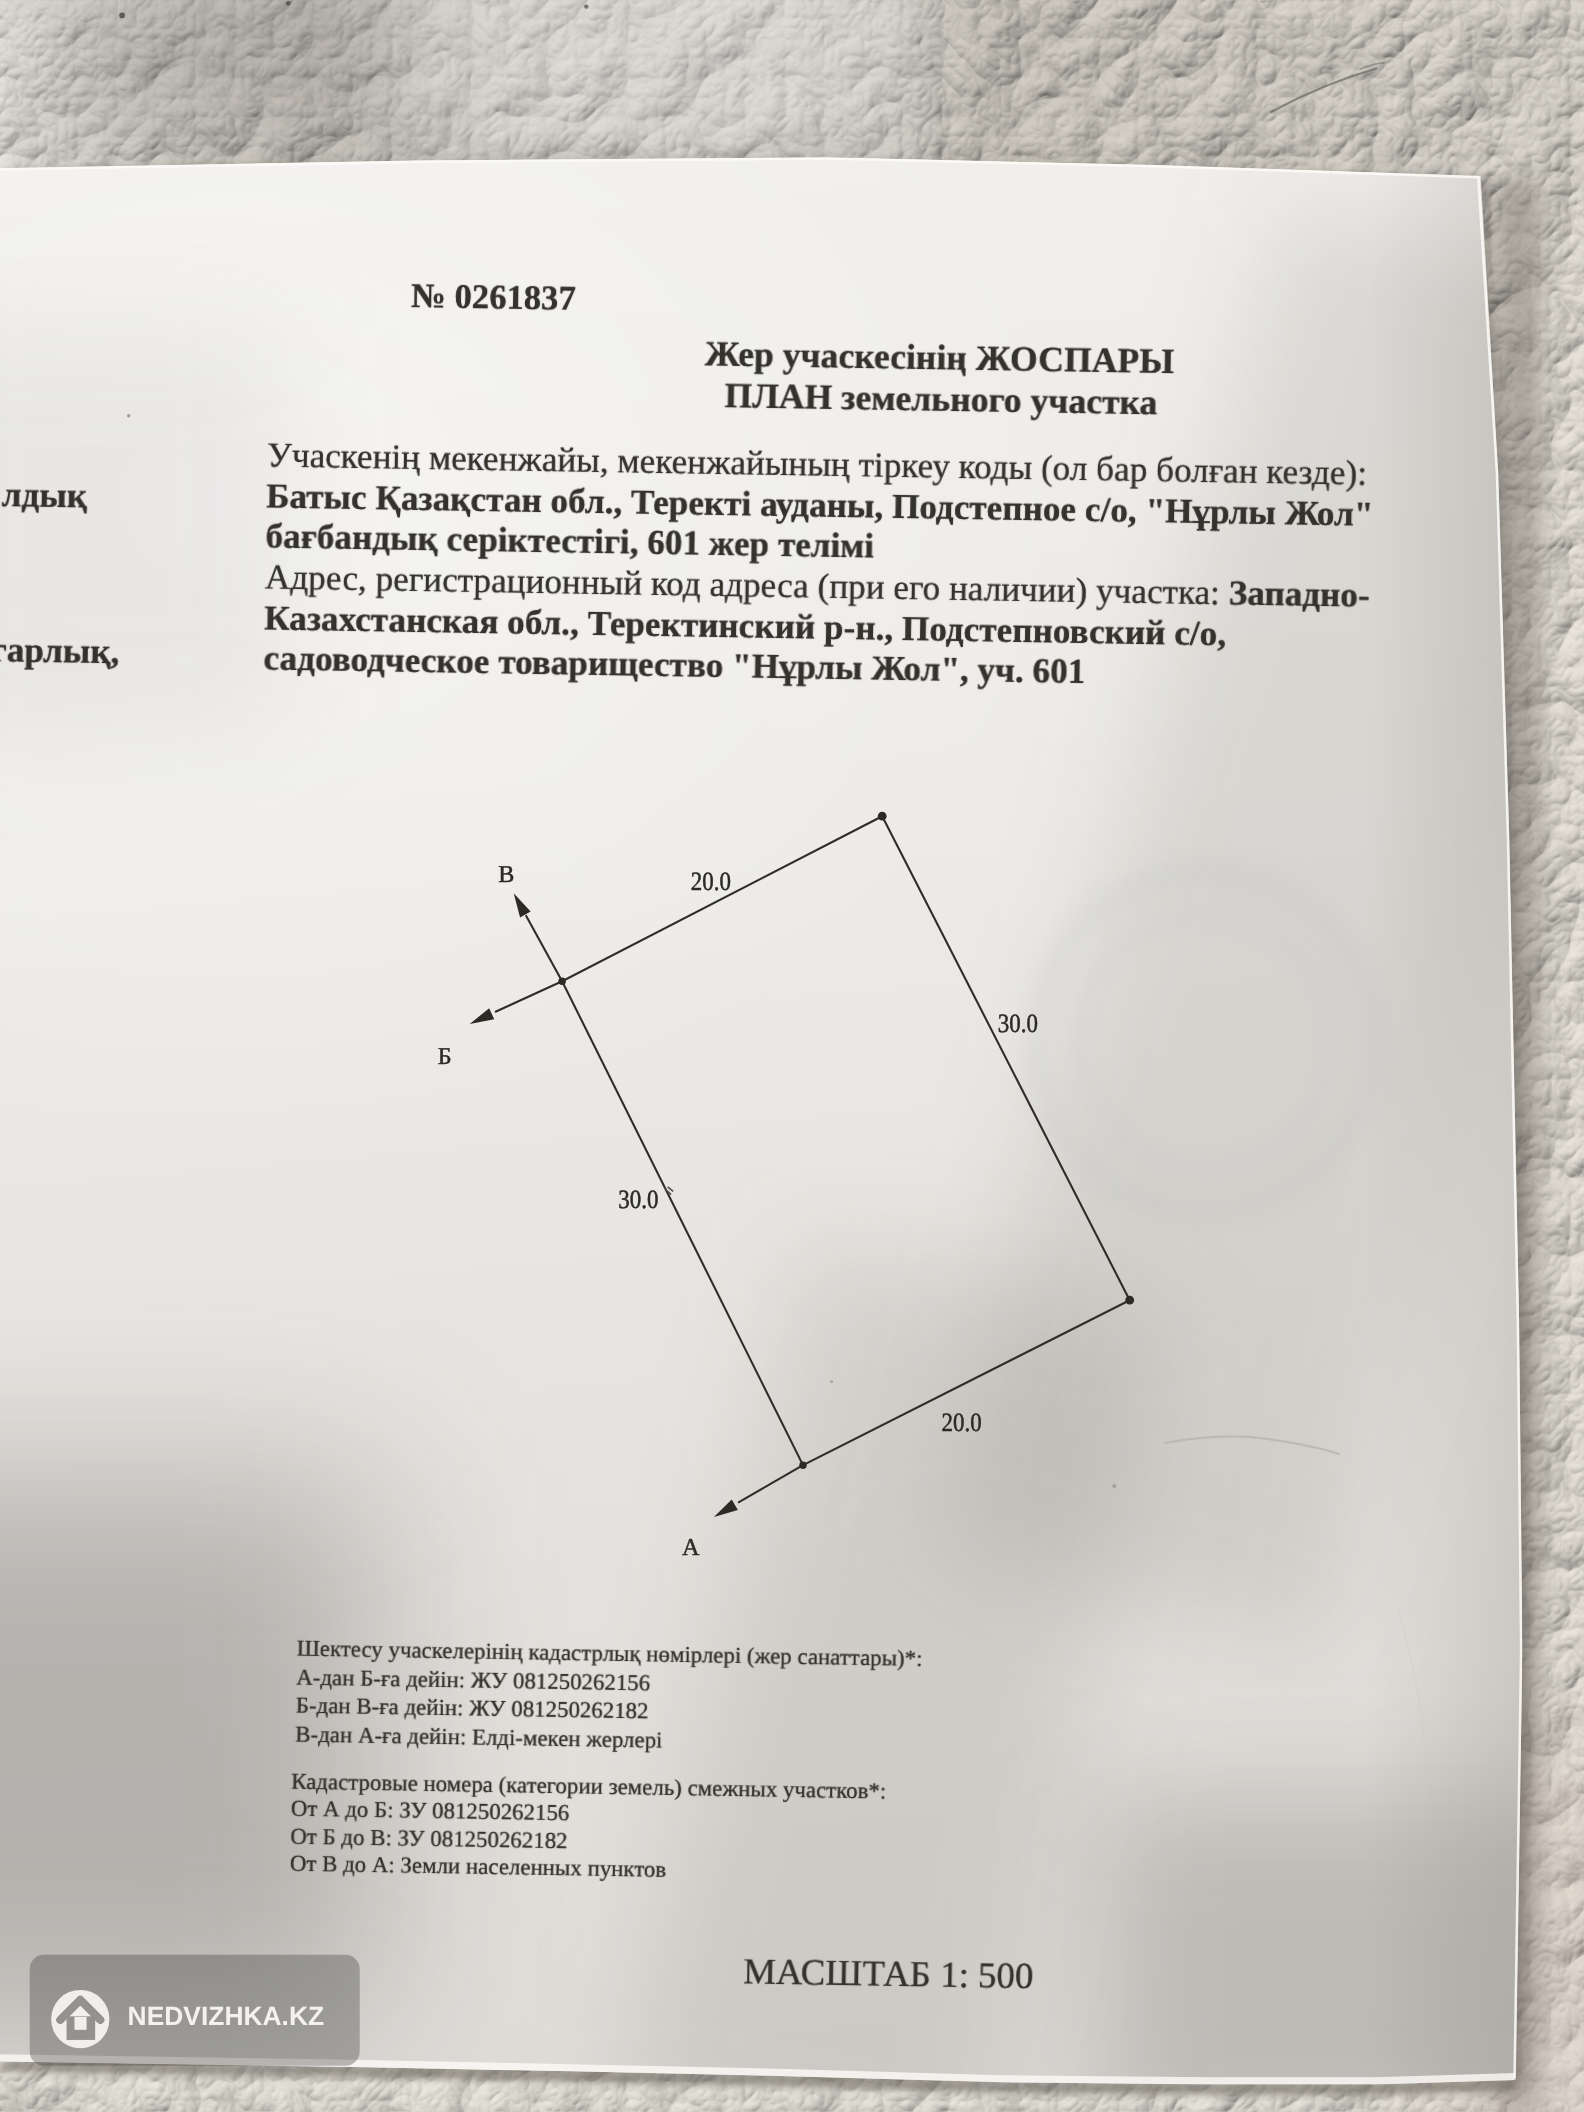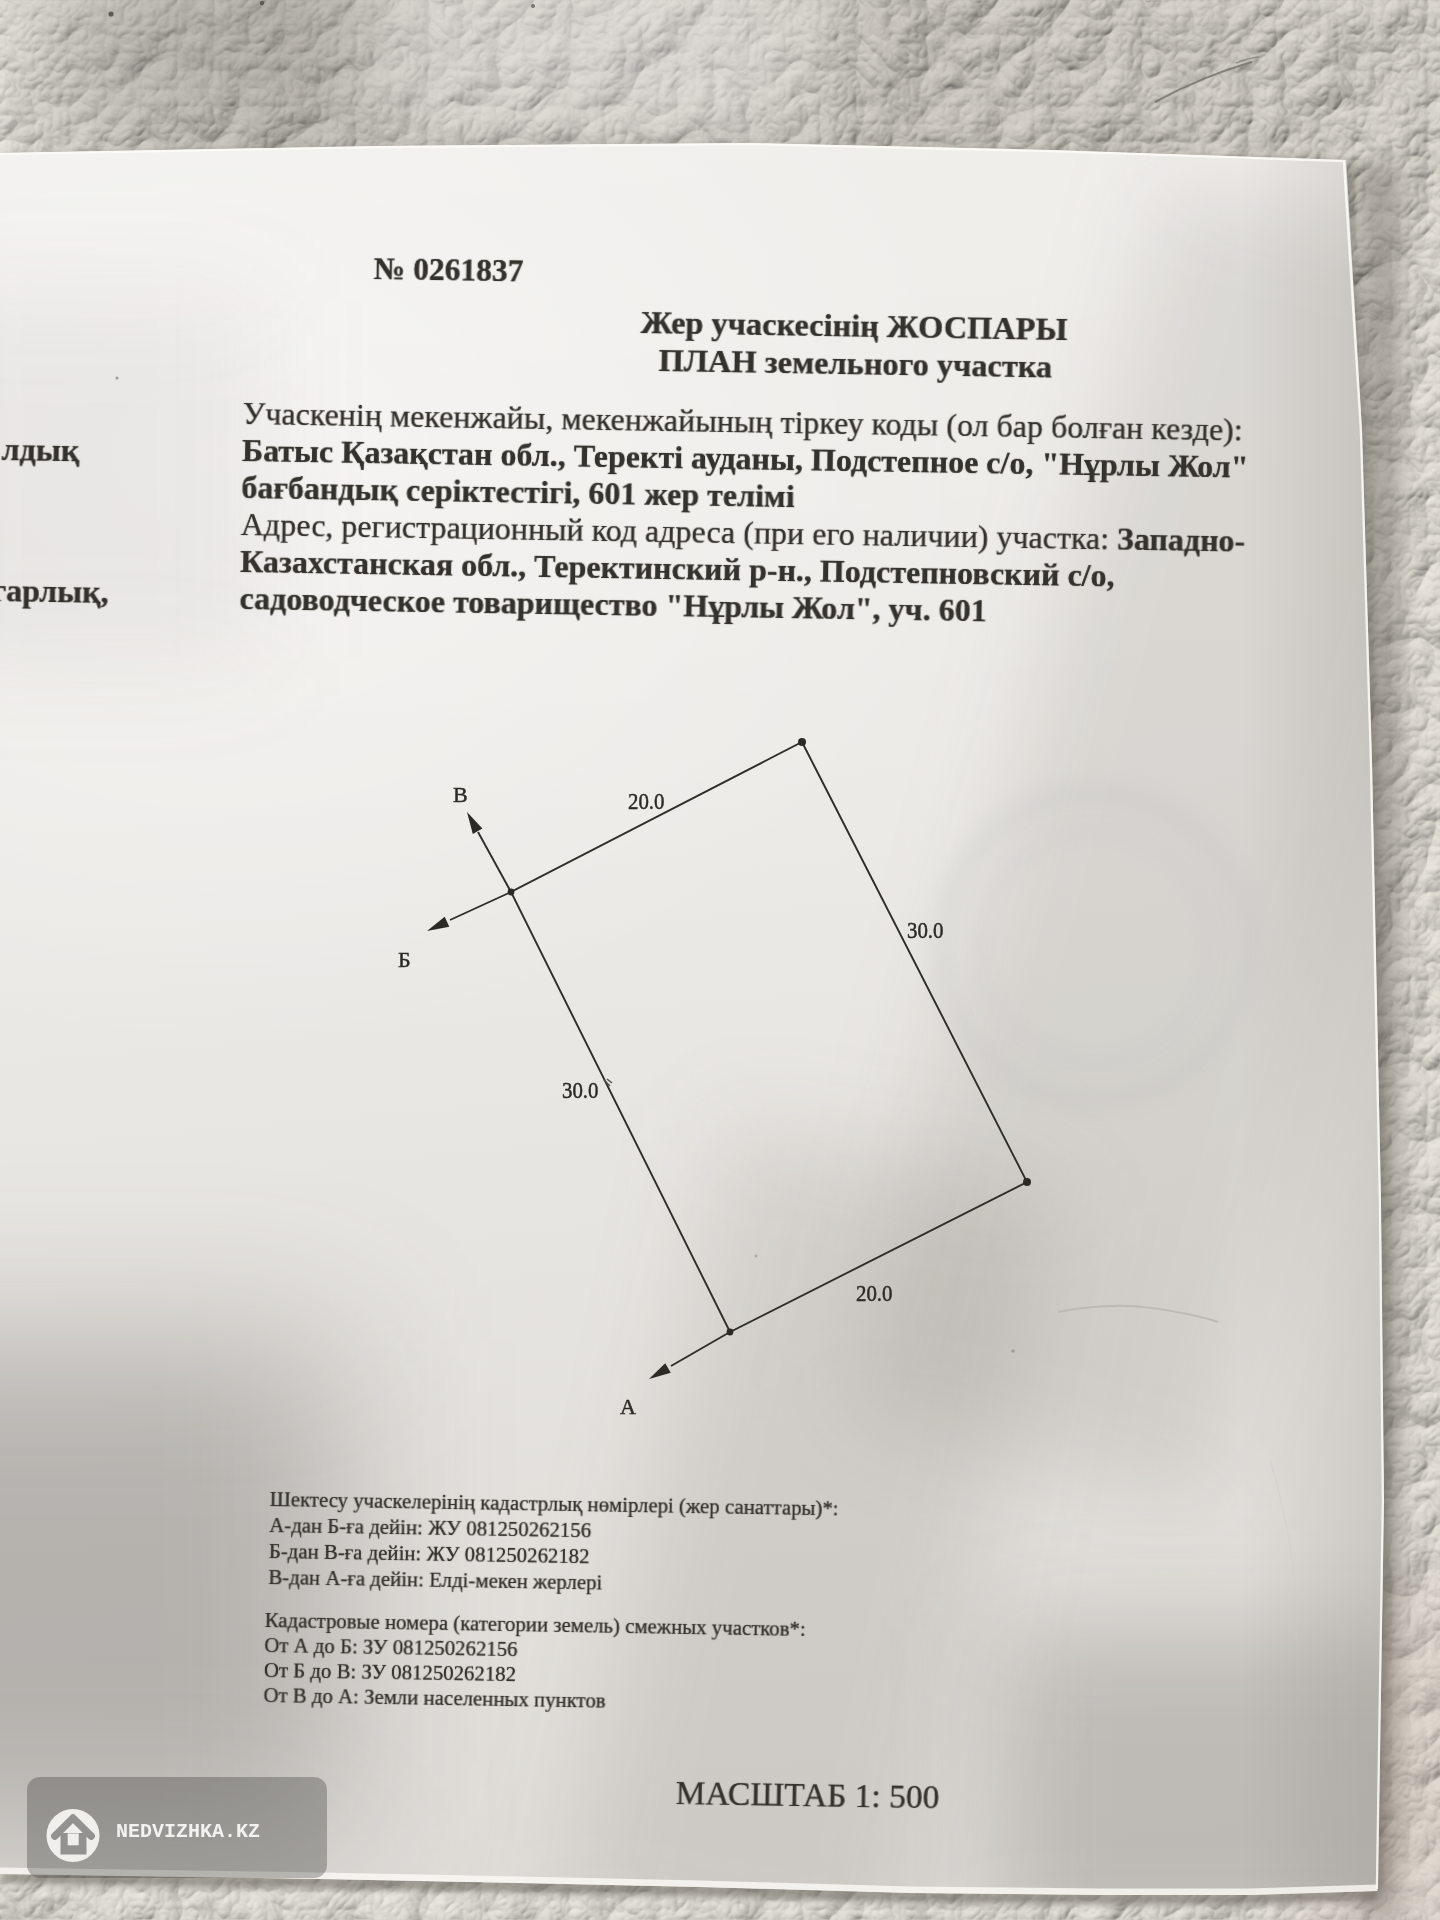--- a/index.html
+++ b/index.html
@@ -173,14 +173,14 @@
 
 <div id="wm"></div>
 
 <svg class="ov" width="120" height="120" style="left:40px;top:1802px">
 <circle cx="33" cy="33.5" r="26.5" fill="#f1efec"></circle>
 <rect x="20.5" y="31" width="26" height="21.5" fill="#949290"></rect>
 <path d="M14.8,34.2 L33,16 L51.2,34.2" fill="none" stroke="#949290" stroke-width="7.4" stroke-linecap="round" stroke-linejoin="round"></path>
 <rect x="27.7" y="31.5" width="11" height="11.8" fill="#f1efec"></rect>
 </svg>
 
-<div class="ov" style="left:116px;top:1820px;font-family:Liberation Mono, monospace;font-weight:bold;font-size:20px;color:#f3f2f0;filter:blur(0.4px)">NEDVIZHKA.KZ</div>
+<div class="ov" style="left:116px;top:1820px;font-family:Liberation Sans, sans-serif;font-weight:bold;font-size:24px;color:#f3f2f0;filter:blur(0.4px)">NEDVIZHKA.KZ</div>
 </div>
 
 </body></html>

